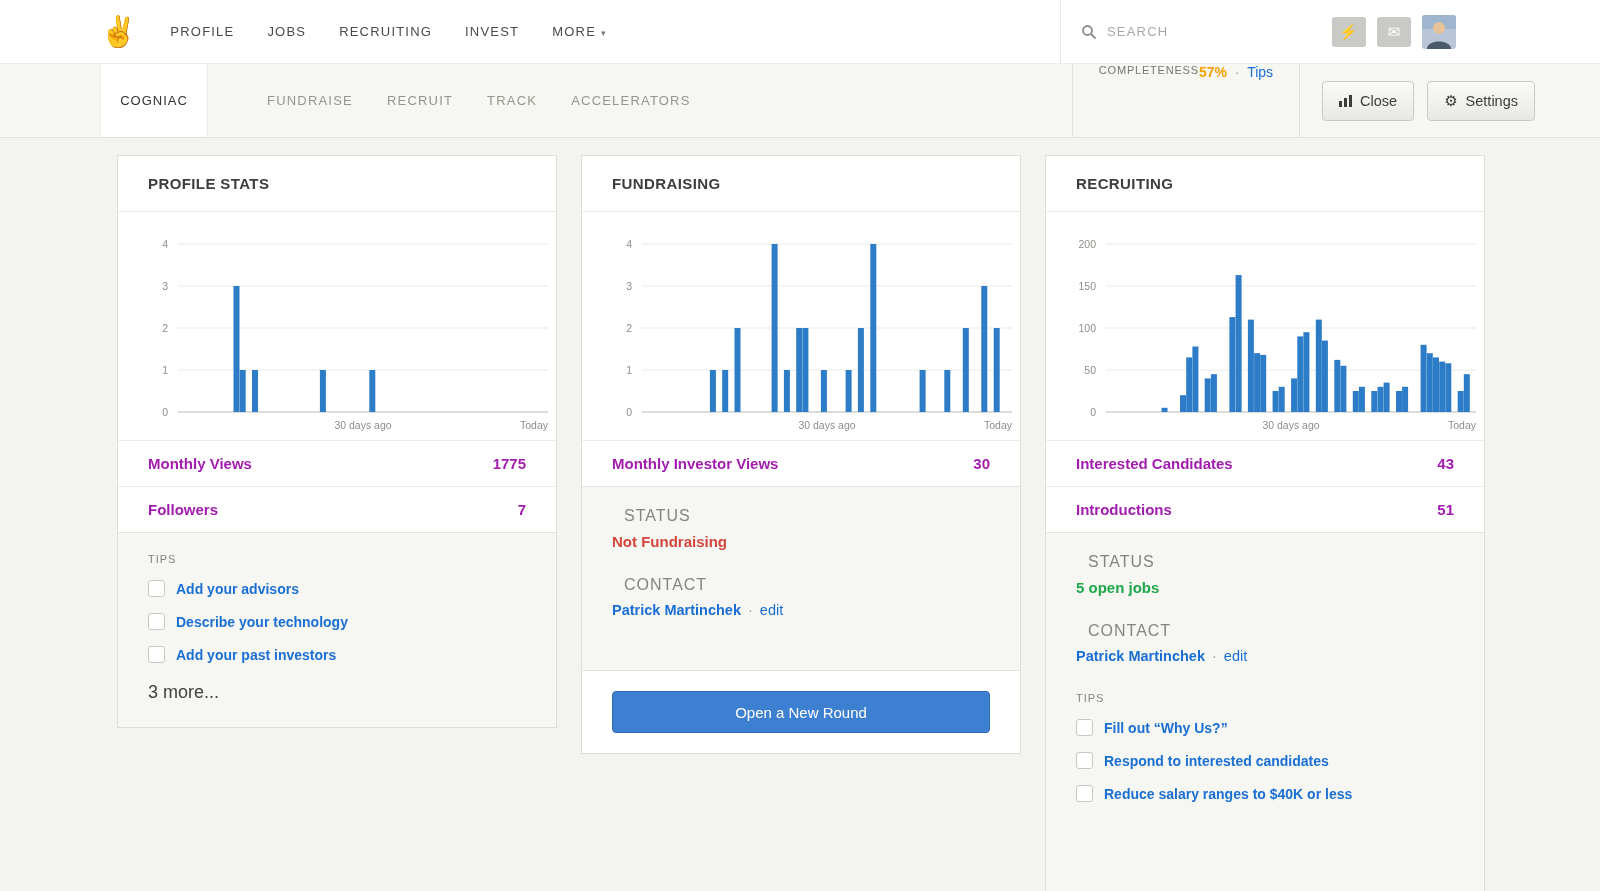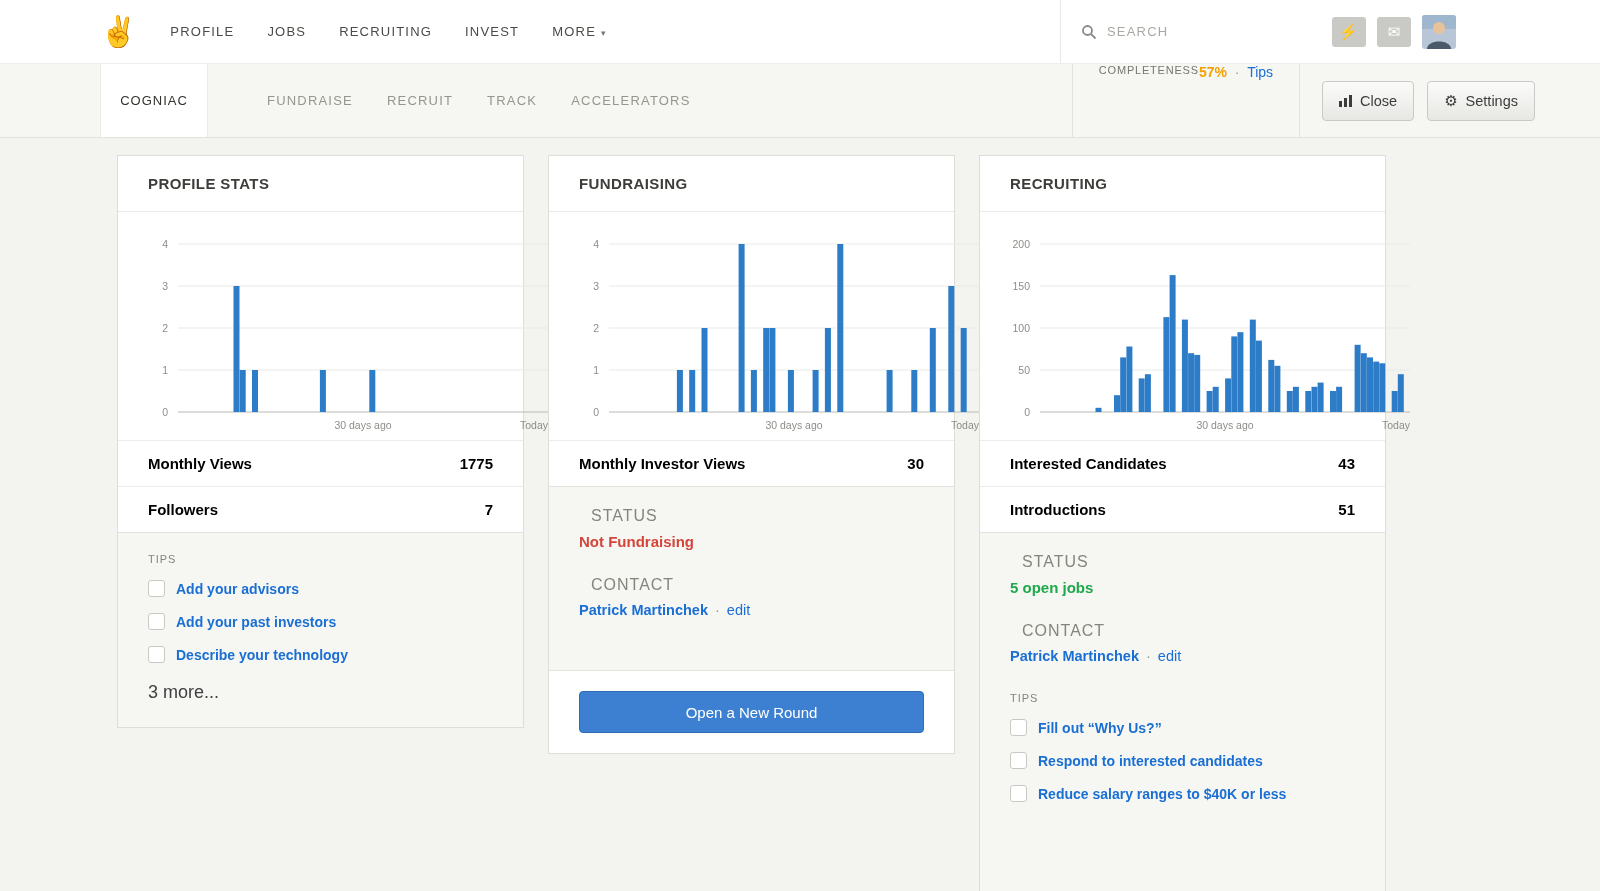--- a/index.html
+++ b/index.html
@@ -76,31 +76,31 @@
     background: linear-gradient(#fbfbfa, #e7e7e4); color: #3c3c38;
     font-size: 14.5px; display: flex; align-items: center; gap: 8px; padding: 0 16px;
     cursor: pointer; font-family: "Liberation Sans", sans-serif;
   }
   .btn-close { margin-left: 22px; }
   .btn-settings { margin-left: 13px; }
   .gear { font-size: 15px; line-height: 1; }
 
   
   .main { display: flex; gap: 24px; margin: 17px 0 0 117px; align-items: flex-start; }
-  .card { width: 407px; background: #fff; border: 1px solid #dedeb; border: 1px solid #deded9; }
+  .card { width: 440px; background: #fff; border: 1px solid #dedeb; border: 1px solid #deded9; }
   .card-header {
     padding: 19px 30px; border-bottom: 1px solid #e9e9e6;
     font-size: 15px; font-weight: bold; letter-spacing: 0.4px; color: #3d3d3a;
   }
   .chart { padding: 20px 24px 8px 24px; height: 228px; }
   .chart text { font-family: "Liberation Sans", sans-serif; font-size: 10.5px; fill: #8d8d89; }
   .stat-row {
     display: flex; justify-content: space-between; align-items: center;
     padding: 14px 30px; border-top: 1px solid #ececE8; border-top: 1px solid #ecece8;
-    font-size: 15px; font-weight: bold; color: #000000;
+    font-size: 15px; font-weight: bold; color: #a21caf;
   }
   .gray-section {
     background: #f6f6f3; border-top: 1px solid #e3e3df; padding: 20px 30px 24px;
   }
   .section-label { font-size: 16px; letter-spacing: 1px; color: #85857d; margin-bottom: 8px; margin-left: 12px; }
   .status-red { color: #d4453b; font-weight: bold; font-size: 15px; margin-bottom: 26px; }
   .status-green { color: #1fa84b; font-weight: bold; font-size: 15px; margin-bottom: 26px; }
   .contact-row { font-size: 14.5px; margin-bottom: 28px; }
   .contact-row .name { color: #1a6fd4; font-weight: bold; }
   .contact-row .dot { color: #9a9a94; margin: 0 3px; }
@@ -224,25 +224,25 @@
       <span>7</span>
     </div>
     <div class="gray-section">
       <div class="tips-label">TIPS</div>
       <div class="tip-row">
         <div class="checkbox"></div>
         <a>Add your advisors</a>
       </div>
       <div class="tip-row">
         <div class="checkbox"></div>
+        <a>Describe your technology</a>
+      </div>
+      <div class="tip-row">
+        <div class="checkbox"></div>
         <a>Add your past investors</a>
-      </div>
-      <div class="tip-row">
-        <div class="checkbox"></div>
-        <a>Describe your technology</a>
       </div>
       <a class="more-link">3 more...</a>
     </div>
   </div>
 
   <div class="card">
     <div class="card-header">FUNDRAISING</div>
     <div class="chart"><svg width="411" height="206">
           <line x1="36" y1="180" x2="406" y2="180" stroke="#b9b9b5" stroke-width="1"></line>
           <text x="26" y="183.5" text-anchor="end">0</text>

